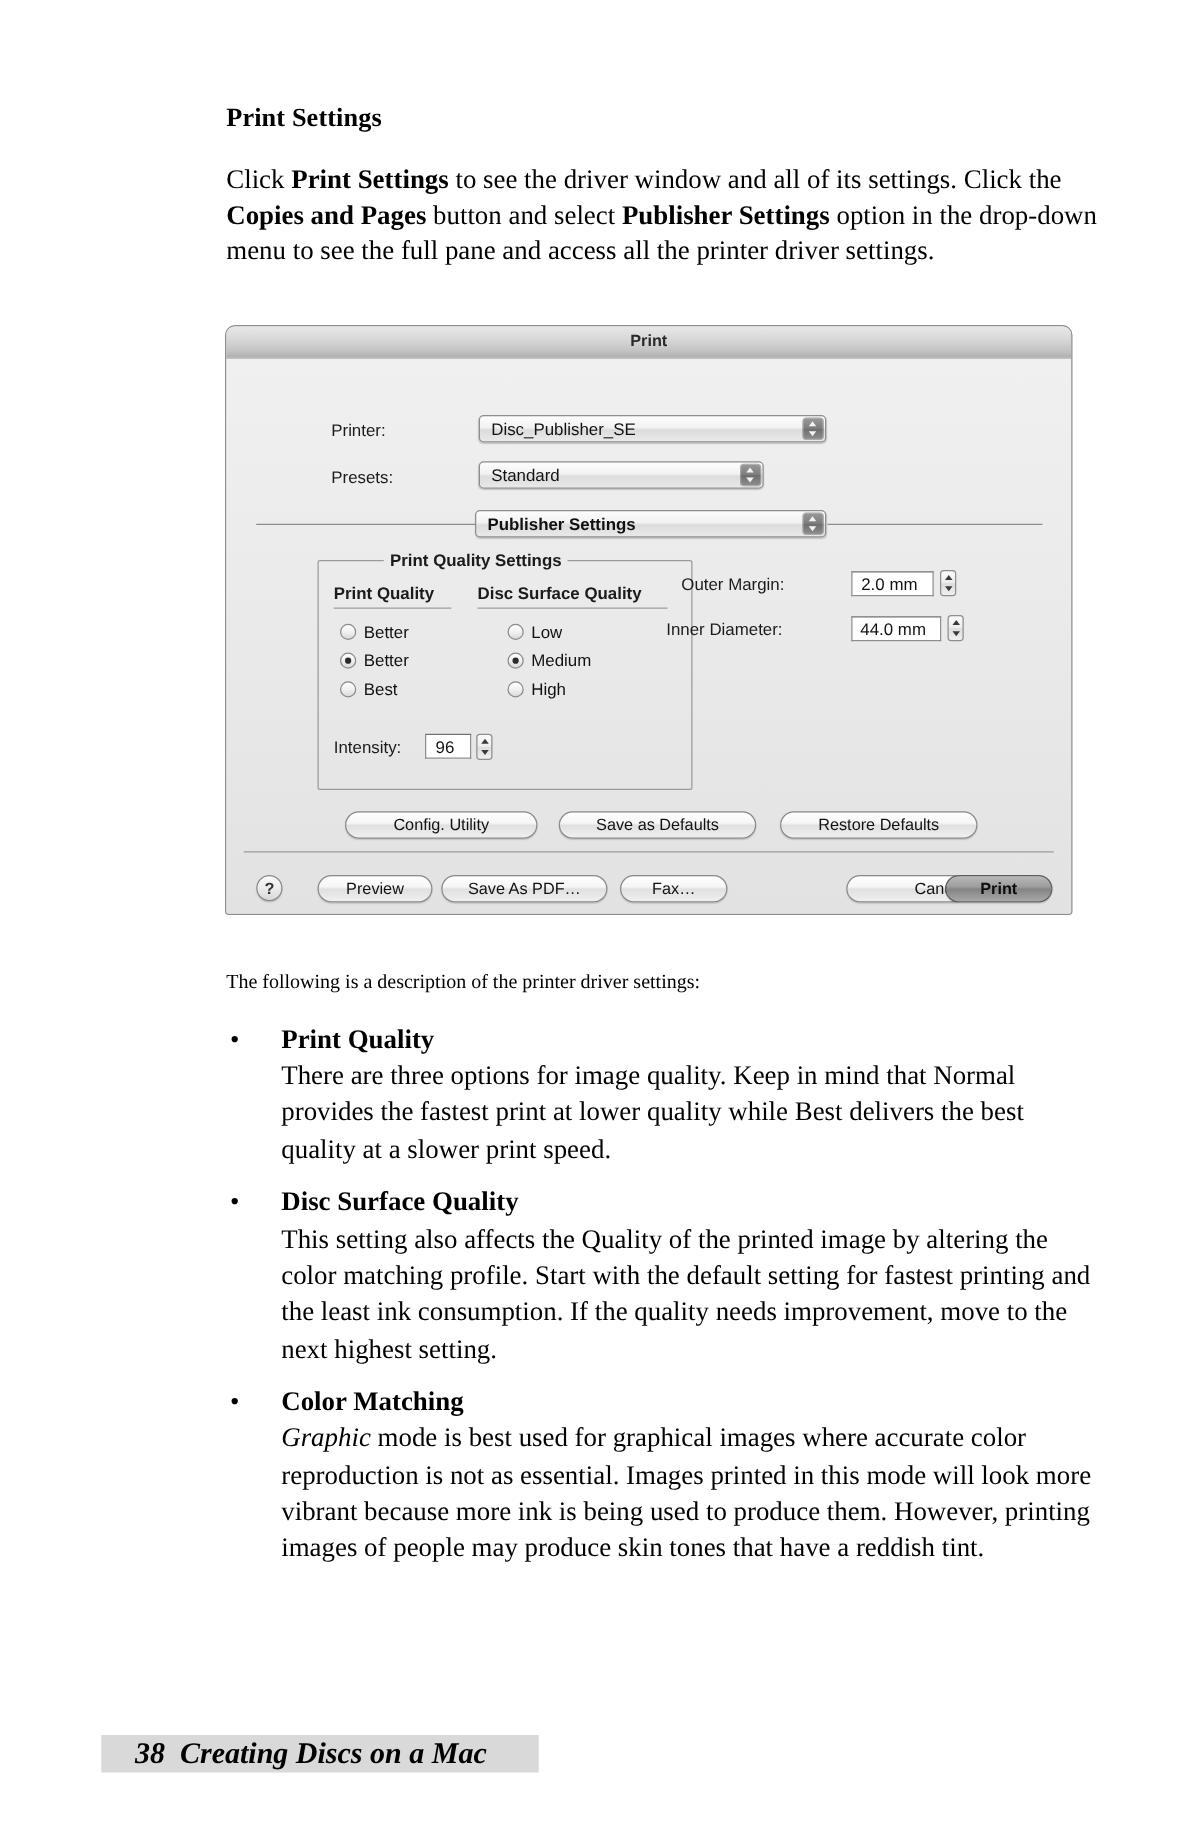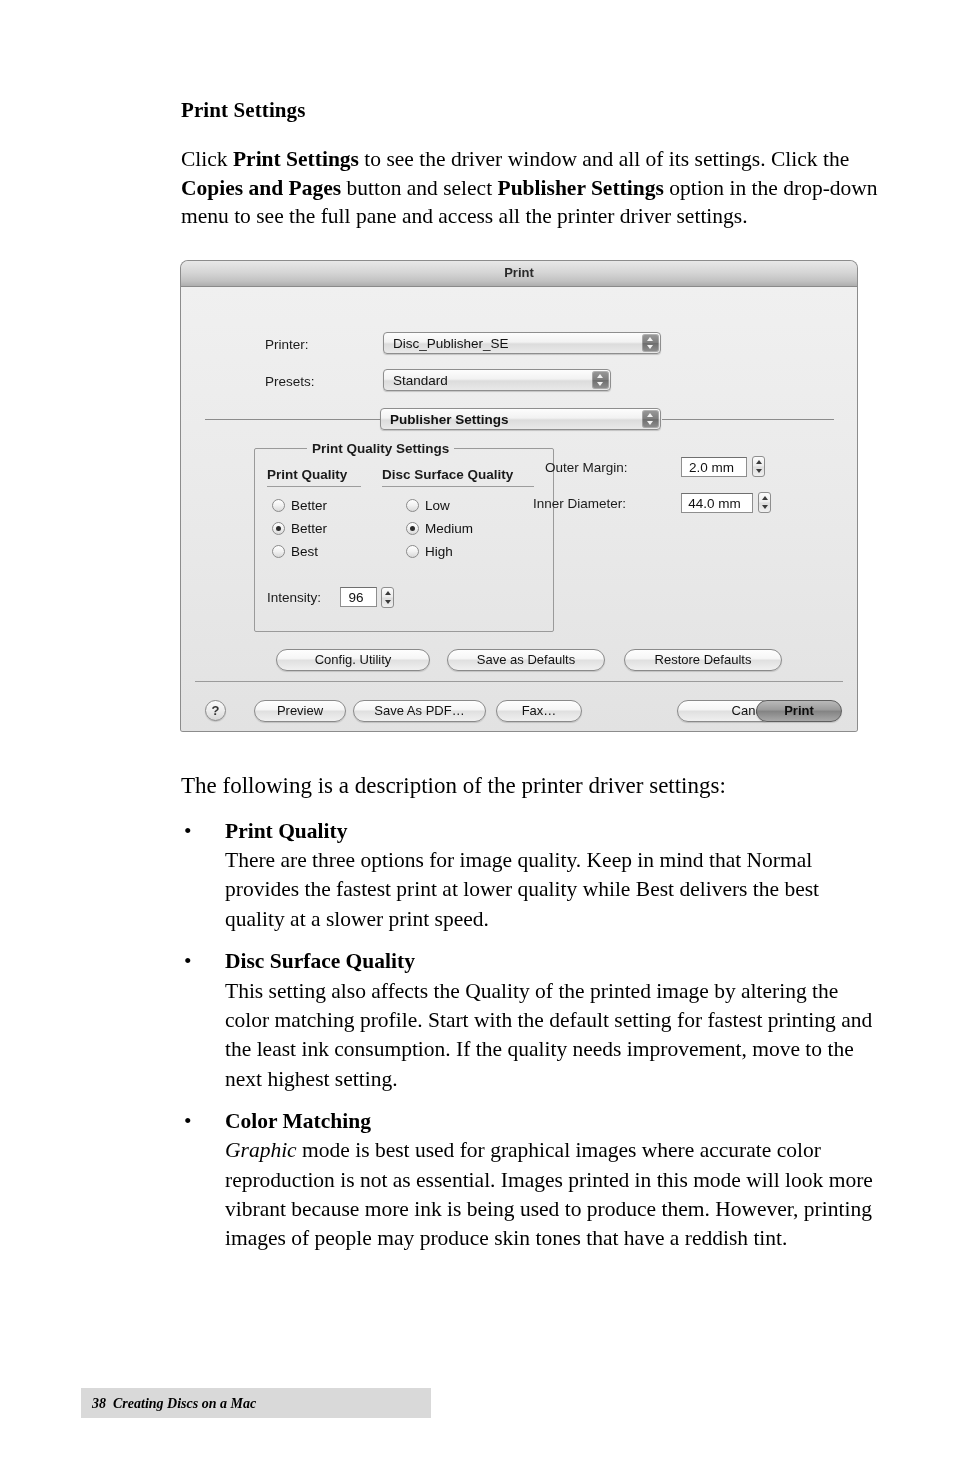--- a/index.html
+++ b/index.html
@@ -12,40 +12,40 @@
     height: 1475px;
     position: relative;
     font-family: "Liberation Serif", "DejaVu Serif", serif;
     color: #000000;
     overflow: hidden;
   }
 
   
   .page { position: absolute; left: 0; top: 0; width: 954px; height: 1475px; }
 
-  .doc-col { position: absolute; left: 181px; top: 98px; width: 700px; }
+  .doc-col { position: absolute; left: 181px; top: 82px; width: 700px; }
 
   h2.section-title {
     font-size: 21px;
     font-weight: bold;
     margin: 0 0 22px 0;
     letter-spacing: .1px;
   }
 
   p.body-para {
     font-size: 21.5px;
     line-height: 28.6px;
     margin: 0;
     text-align: left;
   }
   p.body-para b { font-weight: bold; }
 
   
   .after-dialog { position: absolute; left: 181px; top: 772px; width: 700px; }
-  .lead-line { font-size: 23px; line-height: 28.6px; margin: 0 0 16px 0; }
+  .lead-line { font-size: 16px; line-height: 28.6px; margin: 0 0 16px 0; }
 
   .bullet-block { position: relative; margin: 0 0 13px 0; padding-left: 44px; }
   .bullet-dot {
     position: absolute; left: 3px; top: 0;
     font-size: 21.5px; line-height: 28.6px;
   }
   .bullet-title {
     font-size: 21.5px; font-weight: bold; line-height: 28.6px;
     margin: 0 0 1px 0;
   }
@@ -54,22 +54,22 @@
 
   
   .footer-band {
     position: absolute;
     left: 81px; top: 1388px;
     width: 350px; height: 30px;
     background: #d9d9d9;
   }
   .footer-text {
     position: absolute;
-    left: 92px; top: 1389px;
-    font-size: 14px;
+    left: 108px; top: 1389px;
+    font-size: 24px;
     font-style: italic;
     font-weight: bold;
     font-family: "Liberation Serif", "DejaVu Serif", serif;
     line-height: 29px;
     white-space: pre;
   }
 
   
   .dialog {
     position: absolute;

